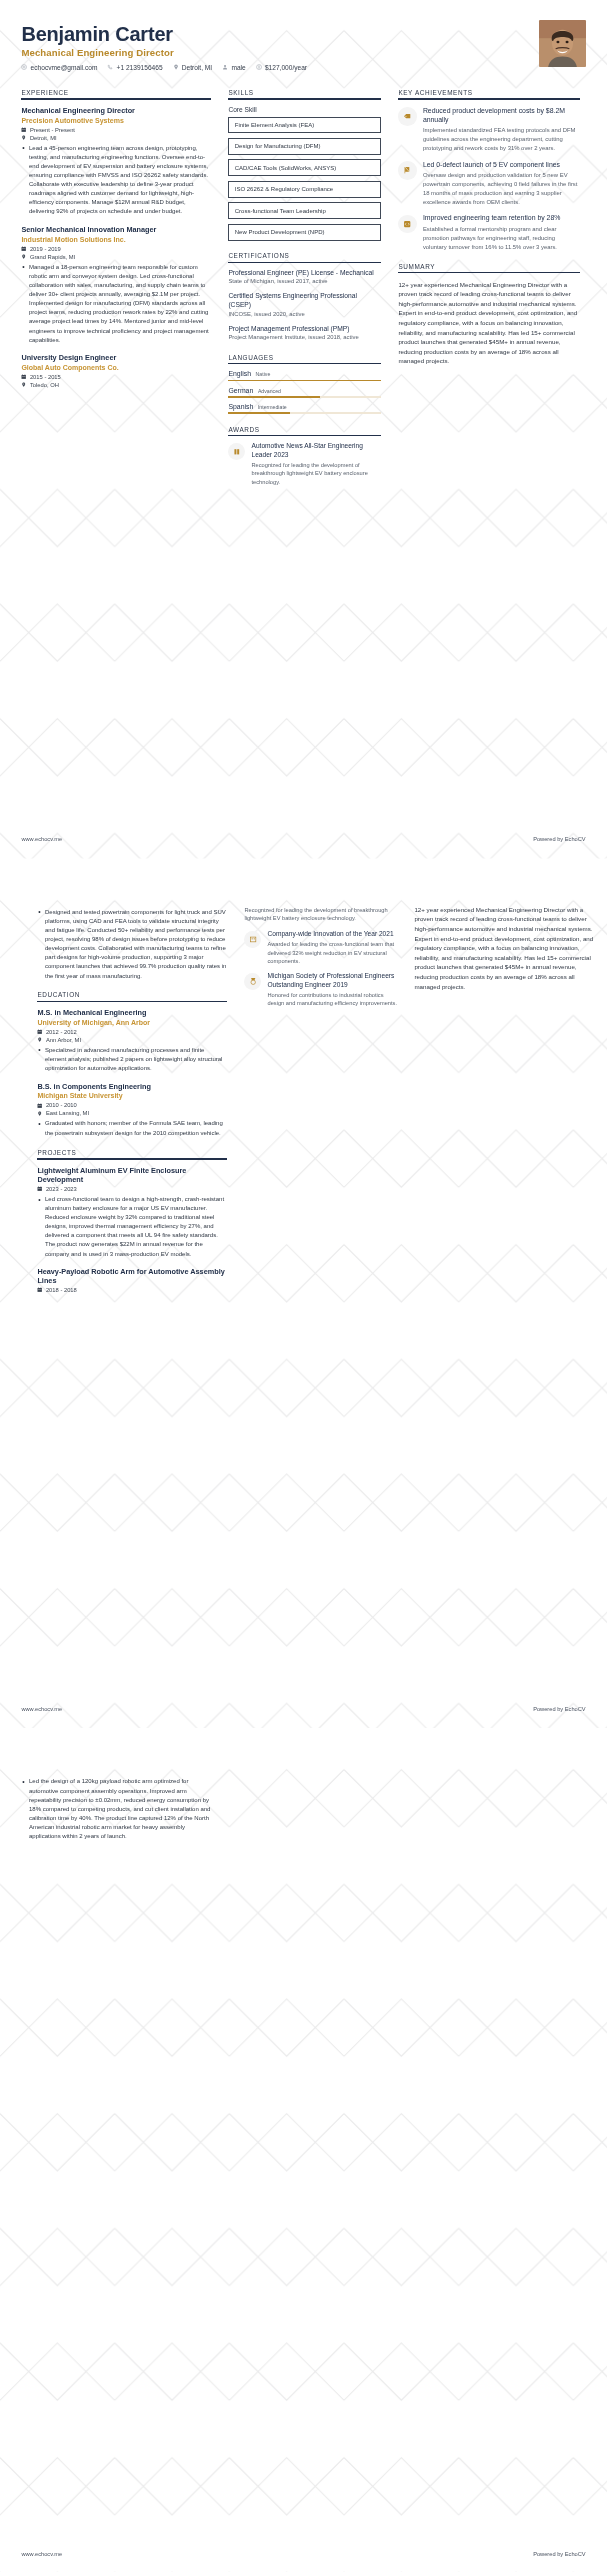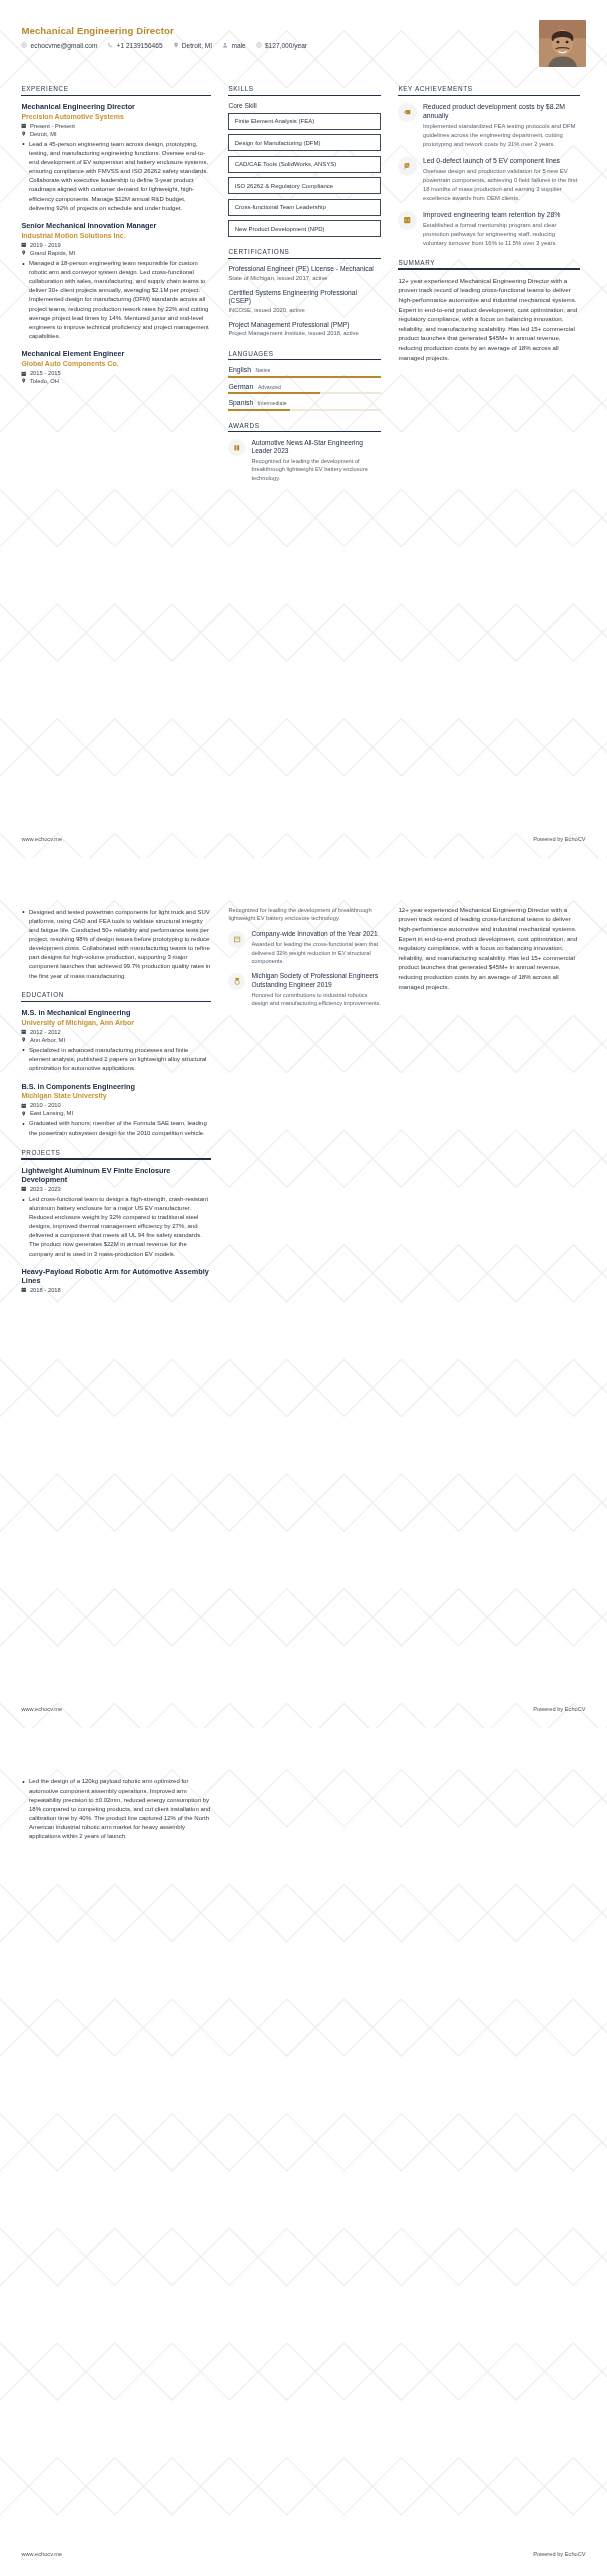--- a/index.html
+++ b/index.html
@@ -178,20 +178,21 @@
         <path d="M0 115 L75 40 L150 115" fill="none" stroke="#e9e9ea" stroke-width="1.4"></path>
       </pattern>
     </defs>
     <rect width="794" height="1123" fill="url(#chev)"></rect>
   </svg>
 
   <div class="page-inner">
 
     <div class="header">
       <div class="hdr-left">
+        <div class="name">Benjamin Carter</div>
         <div class="title">Mechanical Engineering Director</div>
         <div class="contact-row">
           <div class="contact-item">
             <svg width="6.1" height="6.1" viewBox="0 0 16 16">
                 <circle cx="8" cy="8" r="6.5" fill="none" stroke="#9aa0aa" stroke-width="1.3"></circle>
                 <circle cx="8" cy="8" r="2.6" fill="none" stroke="#9aa0aa" stroke-width="1.3"></circle>
               </svg>
             <span>echocvme@gmail.com</span>
           </div>
           <div class="contact-item">
@@ -287,21 +288,21 @@
                   <circle cx="8" cy="6" r="1.6" fill="#fff"></circle>
                 </svg>
               <span>Grand Rapids, MI</span>
             </div>
             <ul class="bullets">
               <li>Managed a 18-person engineering team responsible for custom robotic arm and conveyor system design. Led cross-functional collaboration with sales, manufacturing, and supply chain teams to deliver 30+ client projects annually, averaging $2.1M per project. Implemented design for manufacturing (DFM) standards across all project teams, reducing production rework rates by 22% and cutting average project lead times by 14%. Mentored junior and mid-level engineers to improve technical proficiency and project management capabilities.</li>
             </ul>
           </div>
 
           <div class="entry">
-            <div class="entry-title">Mechanical Element Engineer</div>
+            <div class="entry-title">University Design Engineer</div>
             <div class="entry-org">Global Auto Components Co.</div>
             <div class="meta-row">
               <svg width="5.4" height="5.4" viewBox="0 0 16 16">
                   <rect x="1.5" y="3" width="13" height="11.5" fill="#3c4450"></rect>
                   <rect x="2.8" y="6" width="10.4" height="1" fill="#fff"></rect>
                   <rect x="3.5" y="1" width="1.6" height="3" fill="#3c4450"></rect>
                   <rect x="10.9" y="1" width="1.6" height="3" fill="#3c4450"></rect>
                 </svg>
               <span>2015 - 2015</span>
             </div>
@@ -456,21 +457,21 @@
     <span>Powered by EchoCV</span>
   </div>
 </div>
 
 <div class="page-gap"></div>
 
 <div class="page">
   <svg class="watermark" viewBox="0 0 794 1123" preserveAspectRatio="none">
     <rect width="794" height="1123" fill="url(#chev)"></rect>
   </svg>
-  <div class="page-inner" style="padding-top:35px;">
+  <div class="page-inner" style="padding-top:35px;margin-left:16px;">
     <div class="columns" style="margin-top:0;">
 
       <div class="col-left">
         <ul class="bullets">
           <li>Designed and tested powertrain components for light truck and SUV platforms, using CAD and FEA tools to validate structural integrity and fatigue life. Conducted 50+ reliability and performance tests per project, resolving 98% of design issues before prototyping to reduce development costs. Collaborated with manufacturing teams to refine part designs for high-volume production, supporting 3 major component launches that achieved 99.7% production quality rates in the first year of mass manufacturing.</li>
         </ul>
 
         <div class="sec" style="margin-top:10.7px;">
           <div class="sec-head">EDUCATION</div>
           <div class="sec-rule"></div>

